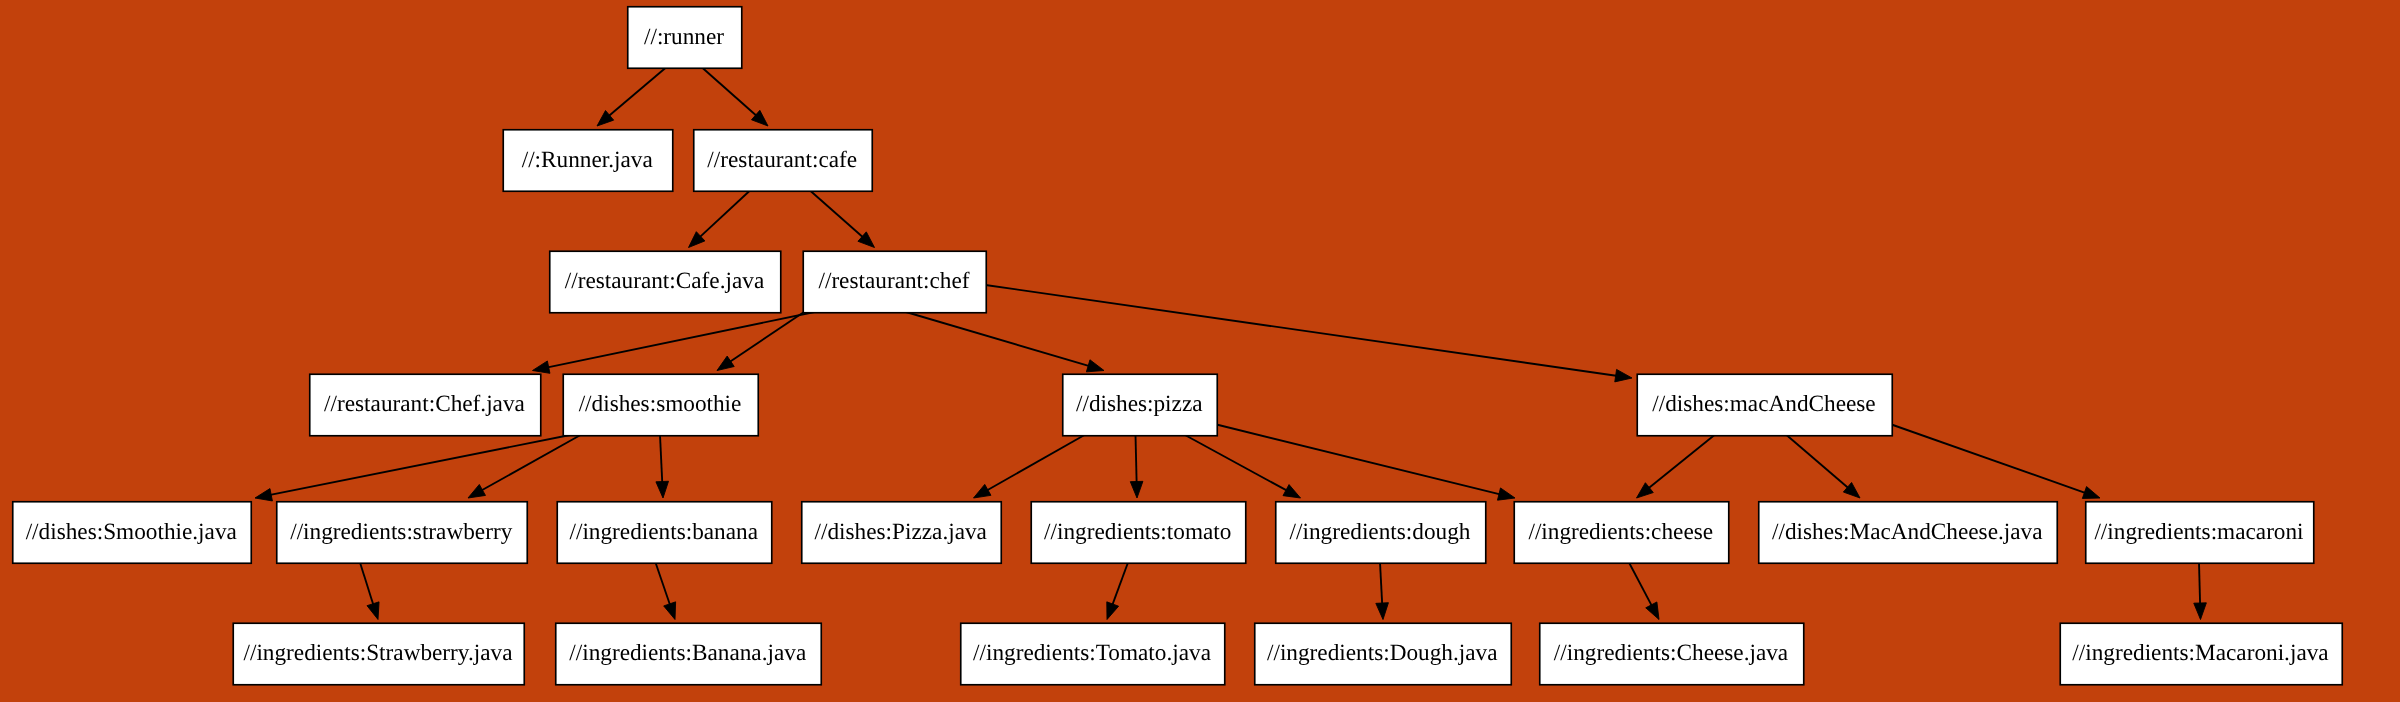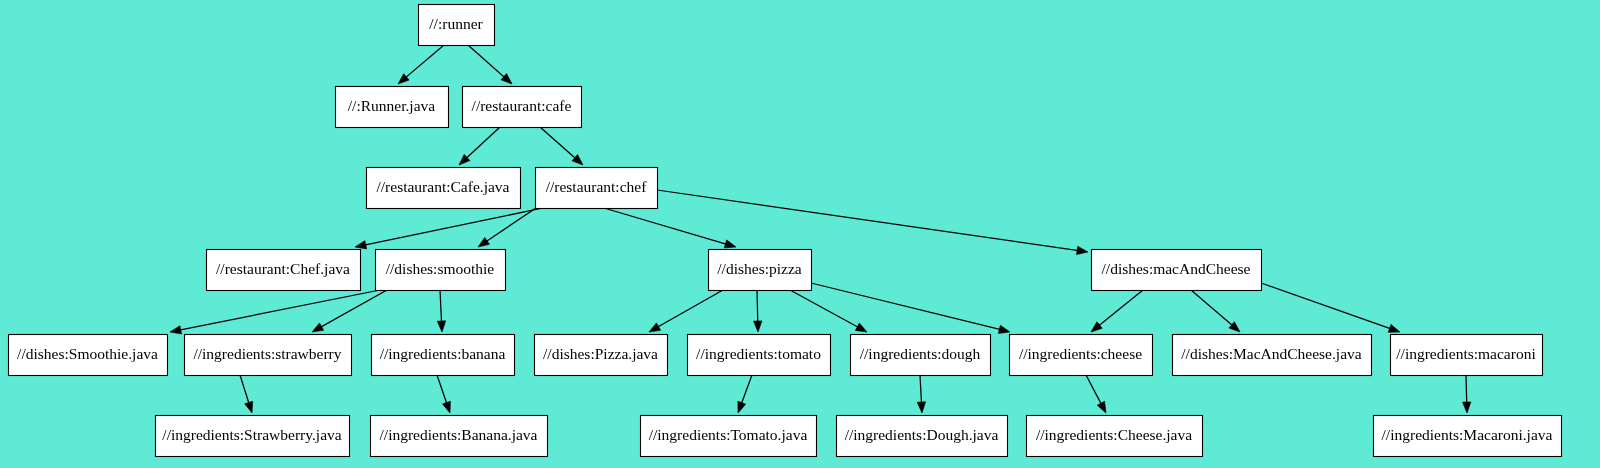--- a/index.html
+++ b/index.html
@@ -4,21 +4,21 @@
 <style>
   html, body {
     margin: 0;
     padding: 0;
     background: #ffffff;
   }
   #graph-canvas {
     position: relative;
     width: 1600px;
     height: 468px;
-    background: #5eead4;
+    background: #c2410c;
     overflow: hidden;
     font-family: "Liberation Serif", "DejaVu Serif", serif;
   }
   #graph-svg {
     position: absolute;
     left: 0;
     top: 0;
     width: 1600px;
     height: 468px;
   }

